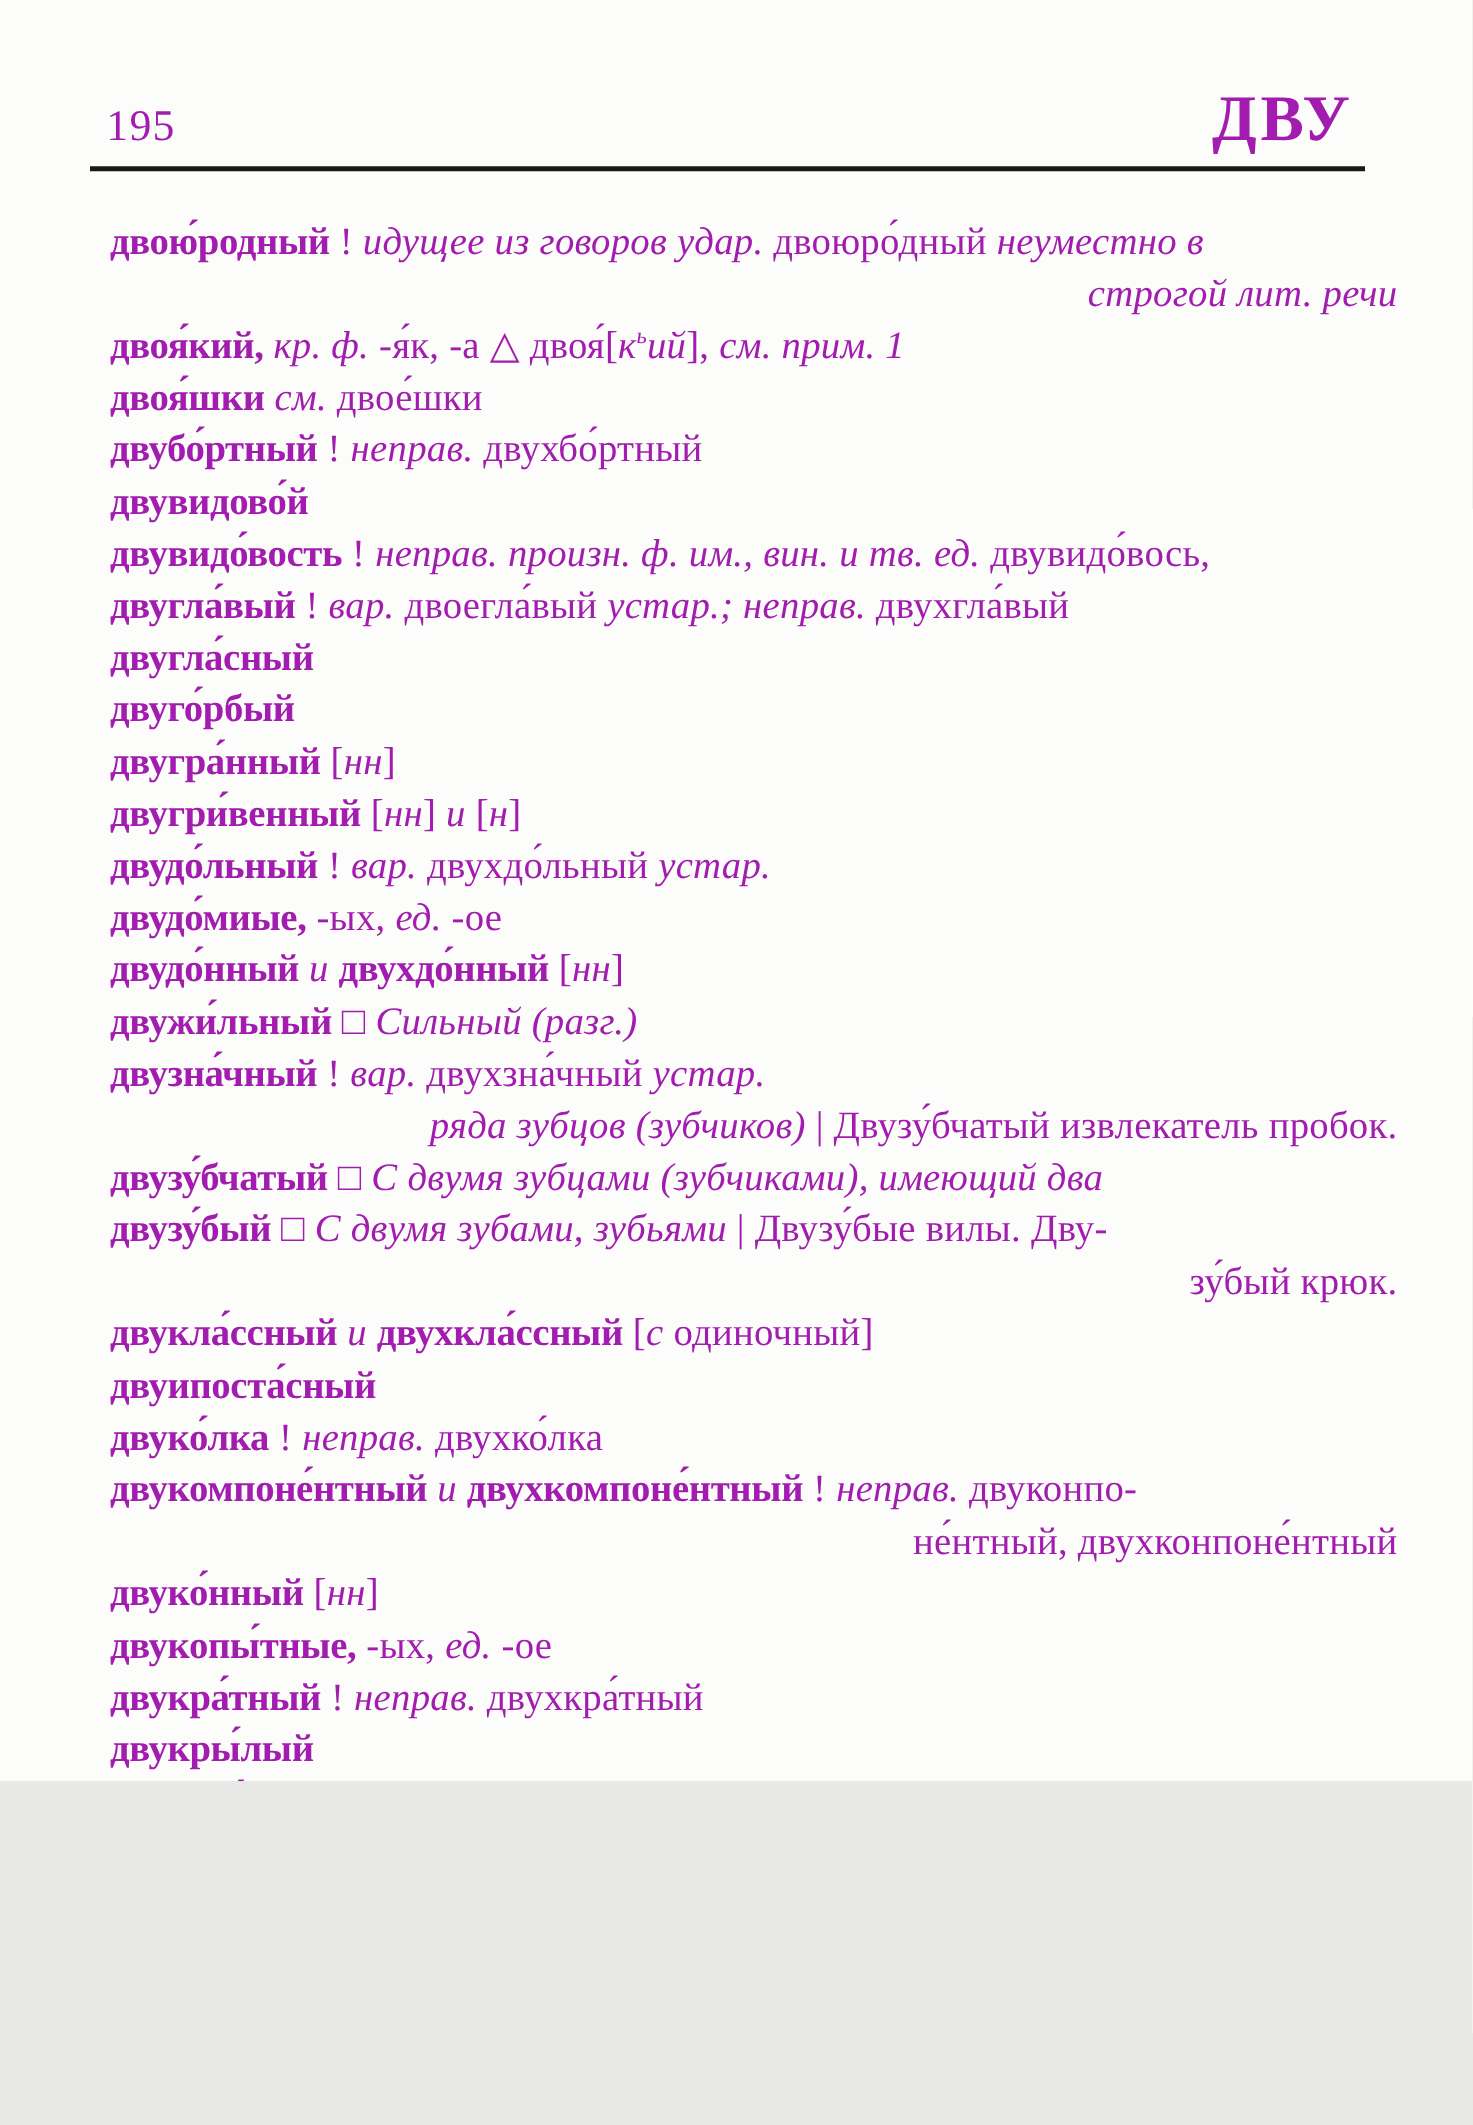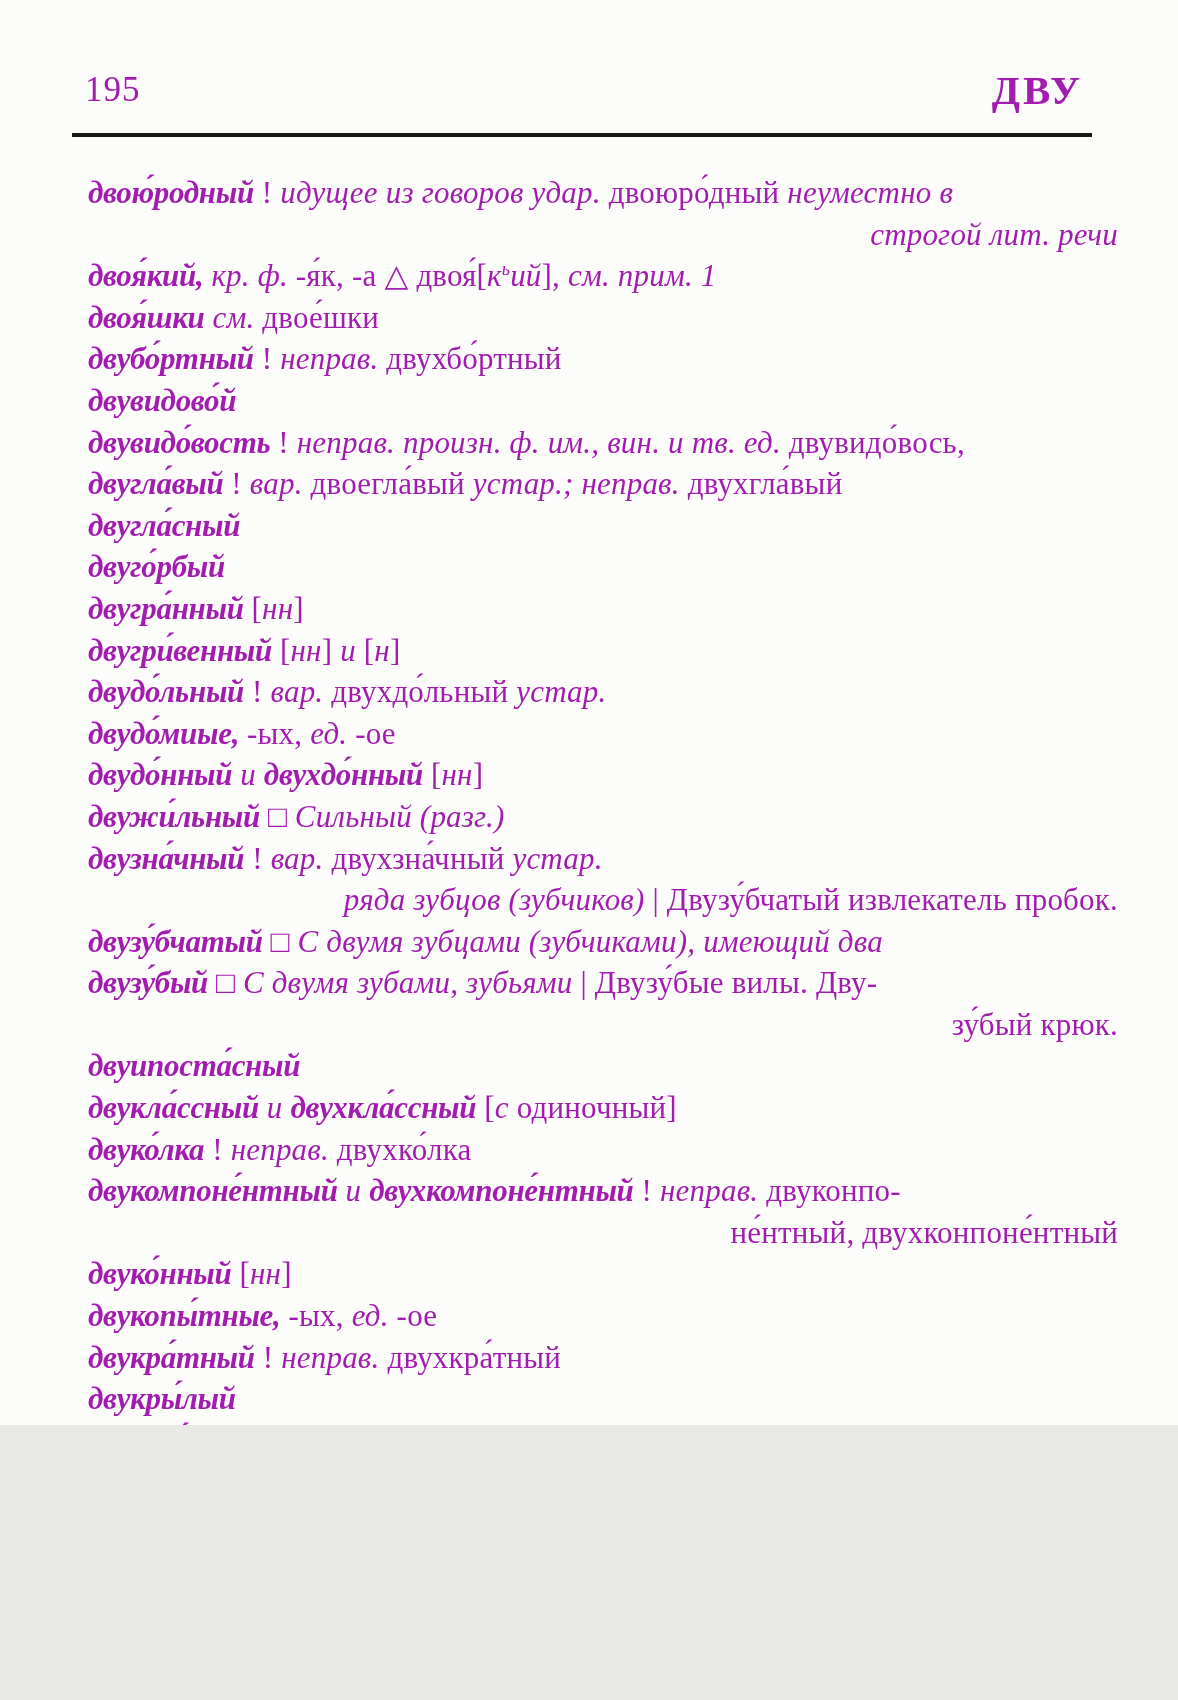--- a/index.html
+++ b/index.html
@@ -22,21 +22,21 @@
     justify-content: space-between;
     align-items: flex-end;
   }
   .page-number {
     font-size: 35px;
     letter-spacing: 1px;
     line-height: 1;
     padding-bottom: 4px;
   }
   .section-heading {
-    font-size: 41px;
+    font-size: 52px;
     font-weight: 700;
     letter-spacing: 3px;
     line-height: 1;
   }
   .header-rule {
     position: absolute;
     top: 133px;
     left: 72px;
     width: 1020px;
     height: 4px;
@@ -50,21 +50,21 @@
     left: 88px;
     width: 1030px;
   }
   .line {
     font-size: 31px;
     line-height: 41.6px;
     white-space: nowrap;
     letter-spacing: 0.2px;
   }
   .line.cont { padding-left: 37px; text-align: right; }
-  .run-b { font-weight: 700; letter-spacing: -0.3px; font-style: italic; }
+  .run-b { font-weight: 700; letter-spacing: -0.3px; }
   .run-i { font-style: italic; margin-top: 47px; }
   .run-r { }
   sup.run-sup {
     font-style: italic;
     font-size: 0.58em;
     line-height: 0;
     vertical-align: super;
   }
 </style>
 </head>
@@ -91,22 +91,22 @@
       <div class="line"><span class="run-b">двугри́венный</span><span class="run-r"> [</span><span class="run-i">нн</span><span class="run-r">] </span><span class="run-i">и</span><span class="run-r"> [</span><span class="run-i">н</span><span class="run-r">]</span></div>
       <div class="line"><span class="run-b">двудо́льный</span><span class="run-r"> ! </span><span class="run-i">вар.</span><span class="run-r"> двухдо́льный </span><span class="run-i">устар.</span></div>
       <div class="line"><span class="run-b">двудо́миые,</span><span class="run-r"> -ых, </span><span class="run-i">ед.</span><span class="run-r"> -ое</span></div>
       <div class="line"><span class="run-b">двудо́нный</span><span class="run-i"> и </span><span class="run-b">двухдо́нный</span><span class="run-r"> [</span><span class="run-i">нн</span><span class="run-r">]</span></div>
       <div class="line"><span class="run-b">двужи́льный</span><span class="run-r"> □ </span><span class="run-i">Сильный (разг.)</span></div>
       <div class="line"><span class="run-b">двузна́чный</span><span class="run-r"> ! </span><span class="run-i">вар.</span><span class="run-r"> двухзна́чный </span><span class="run-i">устар.</span></div>
       <div class="line cont"><span class="run-i">ряда зубцов (зубчиков) </span><span class="run-r">| Двузу́бчатый извлекатель пробок.</span></div>
       <div class="line"><span class="run-b">двузу́бчатый</span><span class="run-r"> □ </span><span class="run-i">С двумя зубцами (зубчиками), имеющий два</span></div>
       <div class="line"><span class="run-b">двузу́бый</span><span class="run-r"> □ </span><span class="run-i">С двумя зубами, зубьями </span><span class="run-r">| Двузу́бые вилы. Дву-</span></div>
       <div class="line cont"><span class="run-r">зу́бый крюк.</span></div>
+      <div class="line"><span class="run-b">двукла́ссный</span><span class="run-i"> и </span><span class="run-b">двухкла́ссный</span><span class="run-r"> [</span><span class="run-i">с</span><span class="run-r"> одиночный]</span></div>
       <div class="line"><span class="run-b">двуипоста́сный</span></div>
-      <div class="line"><span class="run-b">двукла́ссный</span><span class="run-i"> и </span><span class="run-b">двухкла́ссный</span><span class="run-r"> [</span><span class="run-i">с</span><span class="run-r"> одиночный]</span></div>
       <div class="line"><span class="run-b">двуко́лка</span><span class="run-r"> ! </span><span class="run-i">неправ.</span><span class="run-r"> двухко́лка</span></div>
       <div class="line"><span class="run-b">двукомпоне́нтный</span><span class="run-i"> и </span><span class="run-b">двухкомпоне́нтный</span><span class="run-r"> ! </span><span class="run-i">неправ.</span><span class="run-r"> двуконпо-</span></div>
       <div class="line cont"><span class="run-r">не́нтный, двухконпоне́нтный</span></div>
       <div class="line"><span class="run-b">двуко́нный</span><span class="run-r"> [</span><span class="run-i">нн</span><span class="run-r">]</span></div>
       <div class="line"><span class="run-b">двукопы́тные,</span><span class="run-r"> -ых, </span><span class="run-i">ед.</span><span class="run-r"> -ое</span></div>
       <div class="line"><span class="run-b">двукра́тный</span><span class="run-r"> ! </span><span class="run-i">неправ.</span><span class="run-r"> двухкра́тный</span></div>
       <div class="line"><span class="run-b">двукры́лый</span></div>
       <div class="line"><span class="run-b">двулепе́стный</span><span class="run-r"> [</span><span class="run-i">стн</span><span class="run-r">] </span><span class="run-i">и</span><span class="run-r"> [</span><span class="run-i">сн</span><span class="run-r">]</span></div>
     </div>
 </div>

